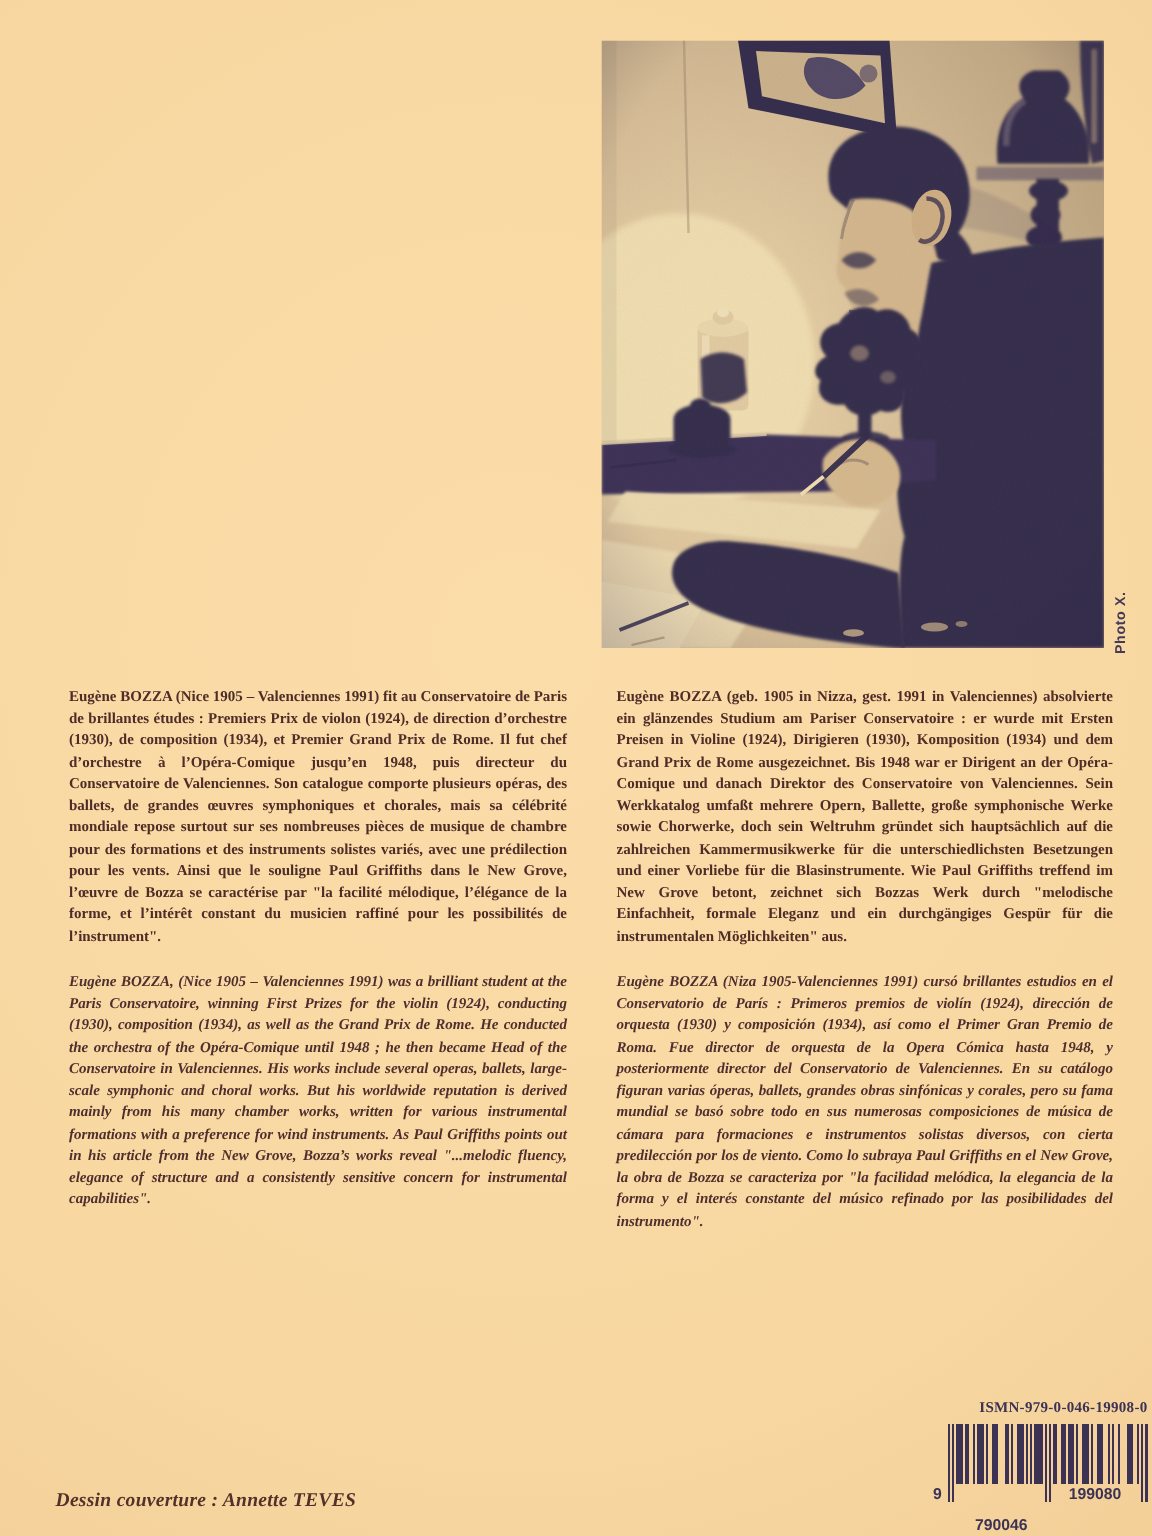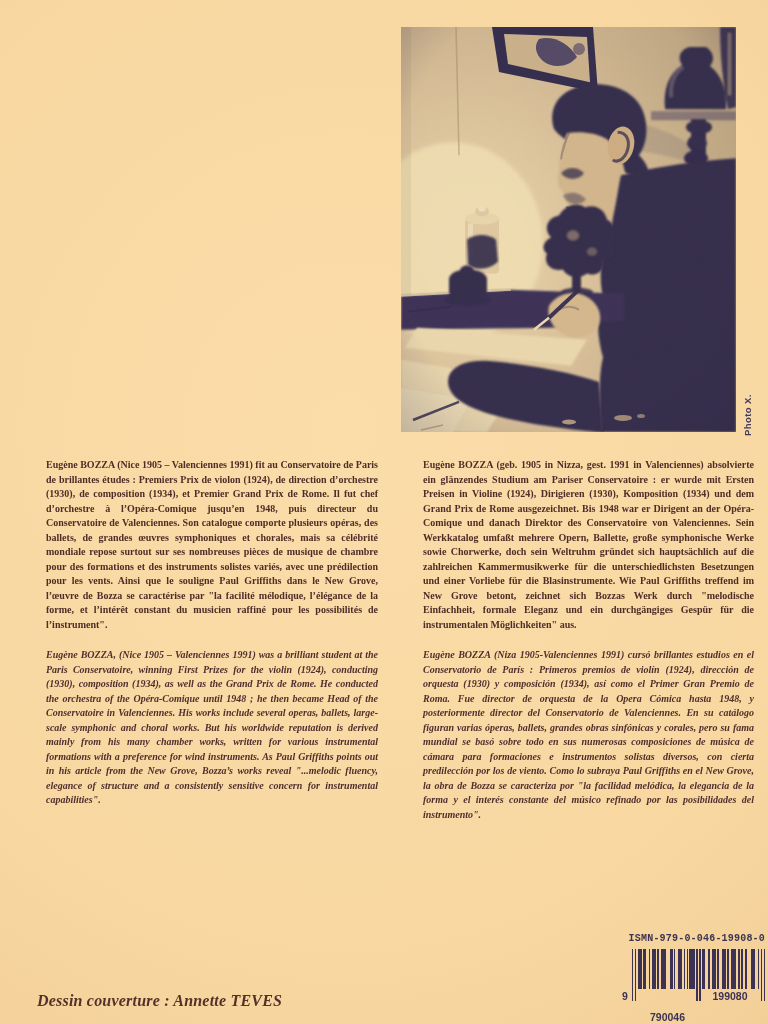--- a/index.html
+++ b/index.html
@@ -15,35 +15,35 @@
   .photo svg{display:block;width:335px;height:405px;filter:blur(.4px);}
   .photo-credit{
     position:absolute;left:742px;top:386px;height:50px;
     writing-mode:vertical-rl;transform:rotate(180deg);
     font-family:"Liberation Sans",sans-serif;font-size:9.5px;font-weight:700;
     color:#433a5a;letter-spacing:.4px;white-space:nowrap;
   }
   
   .col{position:absolute;top:458px;width:332px;}
   .col-left{left:46px;}
-  .col-right{left:423px;width:331px;}
+  .col-right{left:411px;width:331px;}
   .para{
     margin:0;text-align:justify;
     font-size:10px;line-height:14.5px;font-weight:700;color:#4e2d28;
   }
   .para + .para{margin-top:16px;}
   .ital{font-style:italic;color:#4f2f2e;}
   
   .design-credit{
     position:absolute;left:37px;top:992px;
-    font-style:italic;font-weight:700;font-size:16px;color:#53312a;letter-spacing:.2px;
+    font-style:italic;font-weight:700;font-size:13px;color:#53312a;letter-spacing:.2px;
   }
   .ismn{
     position:absolute;left:495px;top:933px;width:270px;text-align:right;
-    font-family:Liberation Mono, monospace;font-size:10px;font-weight:700;
+    font-family:Liberation Serif, serif;font-size:10px;font-weight:700;
     color:#3c3354;letter-spacing:.2px;
   }
   .barcode-wrap{position:absolute;left:632px;top:949px;width:133px;height:60px;}
   .barcode-wrap svg{display:block;overflow:visible;}
   .bd{
     position:absolute;top:41px;
     font-family:"Liberation Sans",sans-serif;font-size:10.5px;font-weight:700;color:#3c3354;
   }
   .bd-first{left:-10px;}
   .bd-g1{left:8px;width:55px;text-align:center;margin-top:21px;}

